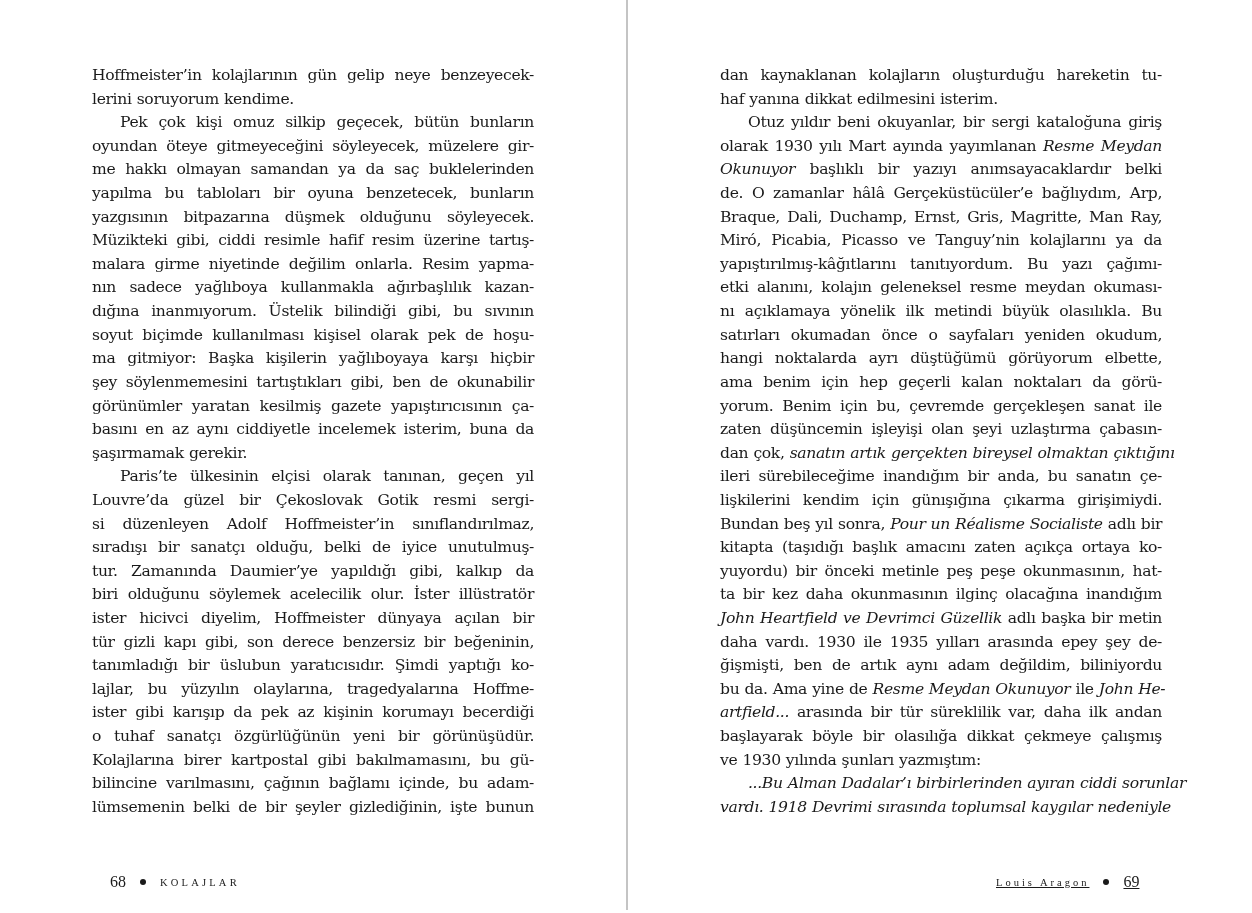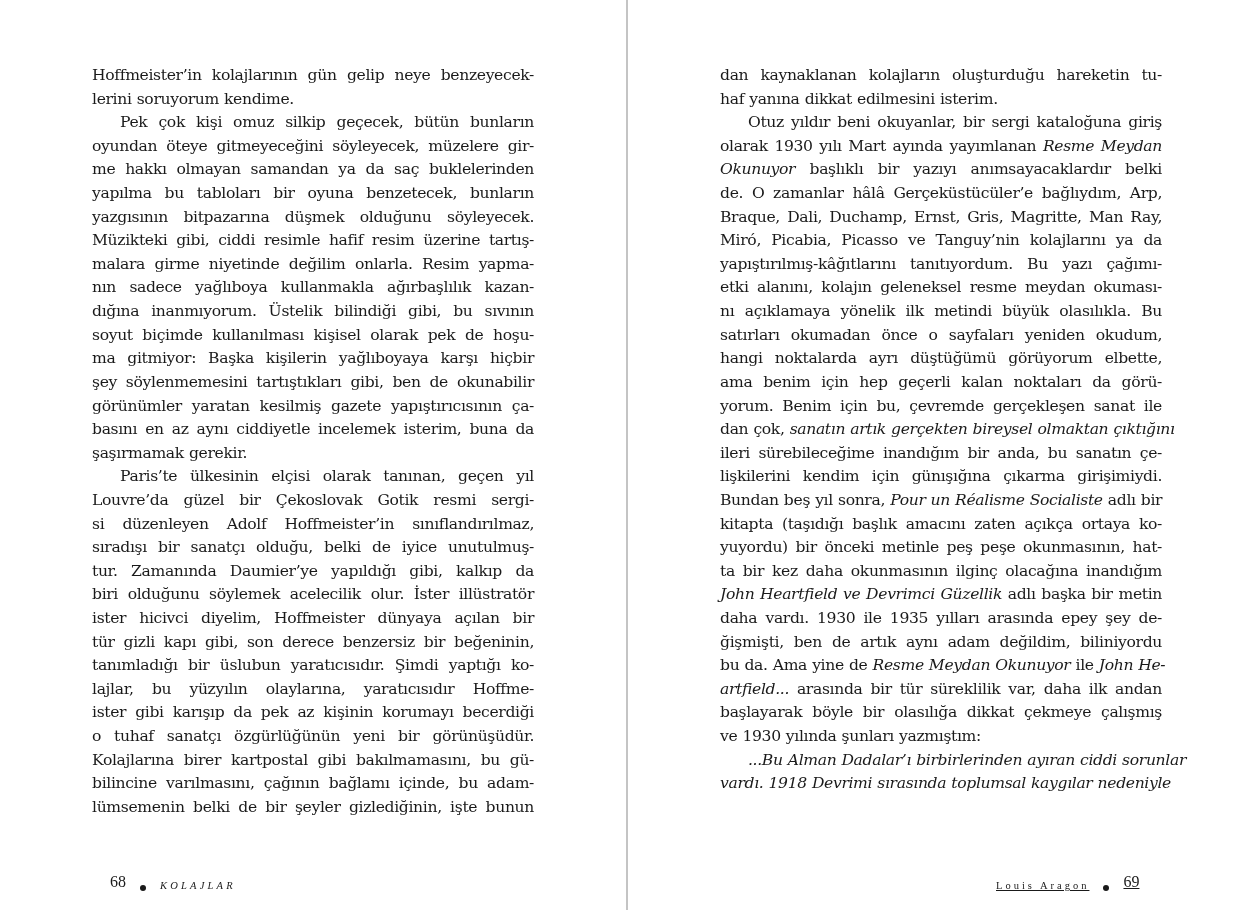--- a/index.html
+++ b/index.html
@@ -15,26 +15,26 @@
     line-height:23.62px;
     color:#1a1a1a;
     text-align:justify;
     letter-spacing:-0.35px;
     word-spacing:0.5px;
   }
   .line { display:block; white-space:nowrap; text-align:justify; text-align-last:justify; height:23.62px; overflow:visible; }
   .line.last { text-align-last:left; }
   .indent { padding-left:28px; }
   em, .it { font-style:italic; }
-  .footer { position:absolute; top:873px; font-family:"Liberation Serif", "DejaVu Serif", serif; color:#1a1a1a; display:flex; align-items:flex-end; }
+  .footer { position:absolute; top:873px; font-family:"Liberation Serif", "DejaVu Serif", serif; color:#1a1a1a; display:flex; align-items:center; }
   .footer.left { left:110px; }
   .footer.right { left:996px;text-decoration:underline; }
   .pno { font-size:16px; }
   .bullet { display:inline-block; width:6px; height:6px; border-radius:50%; background:#1a1a1a; margin:0 14px; }
-  .run { font-size:10.5px; letter-spacing:3.2px; font-variant:small-caps;font-style:italic; }
+  .run { font-size:10.5px; letter-spacing:3.2px; font-variant:small-caps; }
   .runL { font-size:10.5px; letter-spacing:3px; }
 </style>
 </head>
 <body>
 
 <div class="spread">
   <div class="page left text" id="left-page">
       <span class="line ">Hoffmeister’in kolajlarının gün gelip neye benzeyecek-</span>
       <span class="line last">lerini soruyorum kendime.</span>
       <span class="line indent">Pek çok kişi omuz silkip geçecek, bütün bunların</span>
@@ -54,21 +54,21 @@
       <span class="line last">şaşırmamak gerekir.</span>
       <span class="line indent">Paris’te ülkesinin elçisi olarak tanınan, geçen yıl</span>
       <span class="line ">Louvre’da güzel bir Çekoslovak Gotik resmi sergi-</span>
       <span class="line ">si düzenleyen Adolf Hoffmeister’in sınıflandırılmaz,</span>
       <span class="line ">sıradışı bir sanatçı olduğu, belki de iyice unutulmuş-</span>
       <span class="line ">tur. Zamanında Daumier’ye yapıldığı gibi, kalkıp da</span>
       <span class="line ">biri olduğunu söylemek acelecilik olur. İster illüstratör</span>
       <span class="line ">ister hicivci diyelim, Hoffmeister dünyaya açılan bir</span>
       <span class="line ">tür gizli kapı gibi, son derece benzersiz bir beğeninin,</span>
       <span class="line ">tanımladığı bir üslubun yaratıcısıdır. Şimdi yaptığı ko-</span>
-      <span class="line ">lajlar, bu yüzyılın olaylarına, yaratıcısıdır Hoffme-</span>
+      <span class="line ">lajlar, bu yüzyılın olaylarına, tragedyalarına Hoffme-</span>
       <span class="line ">ister gibi karışıp da pek az kişinin korumayı becerdiği</span>
       <span class="line ">o tuhaf sanatçı özgürlüğünün yeni bir görünüşüdür.</span>
       <span class="line ">Kolajlarına birer kartpostal gibi bakılmamasını, bu gü-</span>
       <span class="line ">bilincine varılmasını, çağının bağlamı içinde, bu adam-</span>
       <span class="line ">lümsemenin belki de bir şeyler gizlediğinin, işte bunun</span>
     </div>
   <div class="gutter"></div>
   <div class="page right text" id="right-page">
       <span class="line "><span>dan kaynaklanan kolajların oluşturduğu hareketin tu-</span></span>
       <span class="line last"><span>haf yanına dikkat edilmesini isterim.</span></span>
@@ -78,20 +78,21 @@
       <span class="line "><span>de. O zamanlar hâlâ Gerçeküstücüler’e bağlıydım, Arp,</span></span>
       <span class="line "><span>Braque, Dali, Duchamp, Ernst, Gris, Magritte, Man Ray,</span></span>
       <span class="line "><span>Miró, Picabia, Picasso ve Tanguy’nin kolajlarını ya da</span></span>
       <span class="line "><span>yapıştırılmış-kâğıtlarını tanıtıyordum. Bu yazı çağımı-</span></span>
       <span class="line "><span>etki alanını, kolajın geleneksel resme meydan okuması-</span></span>
       <span class="line "><span>nı açıklamaya yönelik ilk metindi büyük olasılıkla. Bu</span></span>
       <span class="line "><span>satırları okumadan önce o sayfaları yeniden okudum,</span></span>
       <span class="line "><span>hangi noktalarda ayrı düştüğümü görüyorum elbette,</span></span>
       <span class="line "><span>ama benim için hep geçerli kalan noktaları da görü-</span></span>
       <span class="line "><span>yorum. Benim için bu, çevremde gerçekleşen sanat ile</span></span>
+      <span class="line "><span>zaten düşüncemin işleyişi olan şeyi uzlaştırma çabasın-</span></span>
       <span class="line "><span>dan çok, </span><em>sanatın artık gerçekten bireysel olmaktan çıktığını</em></span>
       <span class="line "><span>ileri sürebileceğime inandığım bir anda, bu sanatın çe-</span></span>
       <span class="line "><span>lişkilerini kendim için günışığına çıkarma girişimiydi.</span></span>
       <span class="line "><span>Bundan beş yıl sonra, </span><em>Pour un Réalisme Socialiste</em><span> adlı bir</span></span>
       <span class="line "><span>kitapta (taşıdığı başlık amacını zaten açıkça ortaya ko-</span></span>
       <span class="line "><span>yuyordu) bir önceki metinle peş peşe okunmasının, hat-</span></span>
       <span class="line "><span>ta bir kez daha okunmasının ilginç olacağına inandığım</span></span>
       <span class="line "><em>John Heartfield ve Devrimci Güzellik</em><span> adlı başka bir metin</span></span>
       <span class="line "><span>daha vardı. 1930 ile 1935 yılları arasında epey şey de-</span></span>
       <span class="line "><span>ğişmişti, ben de artık aynı adam değildim, biliniyordu</span></span>

